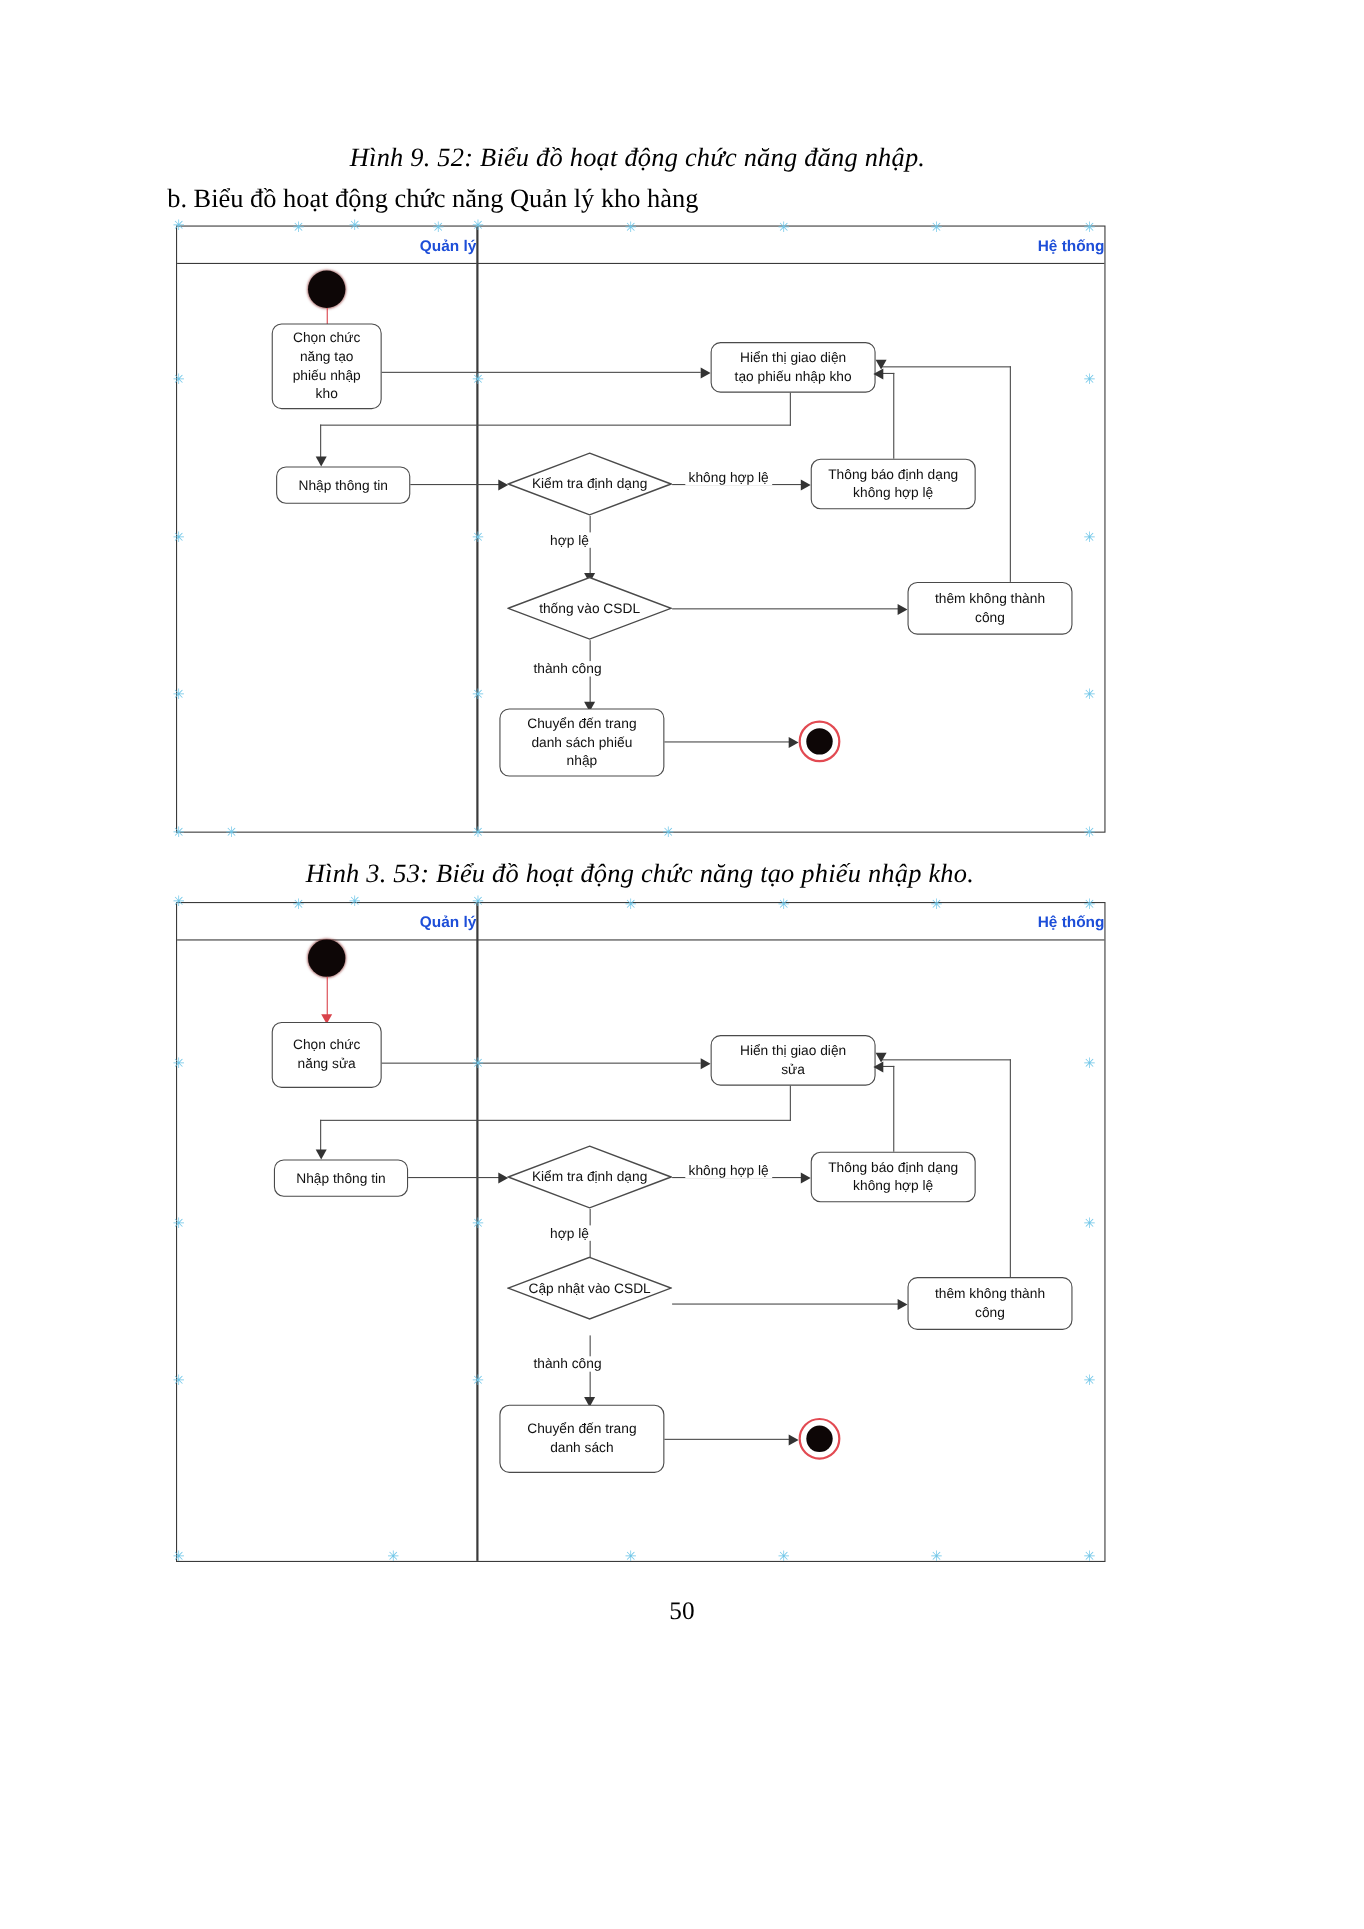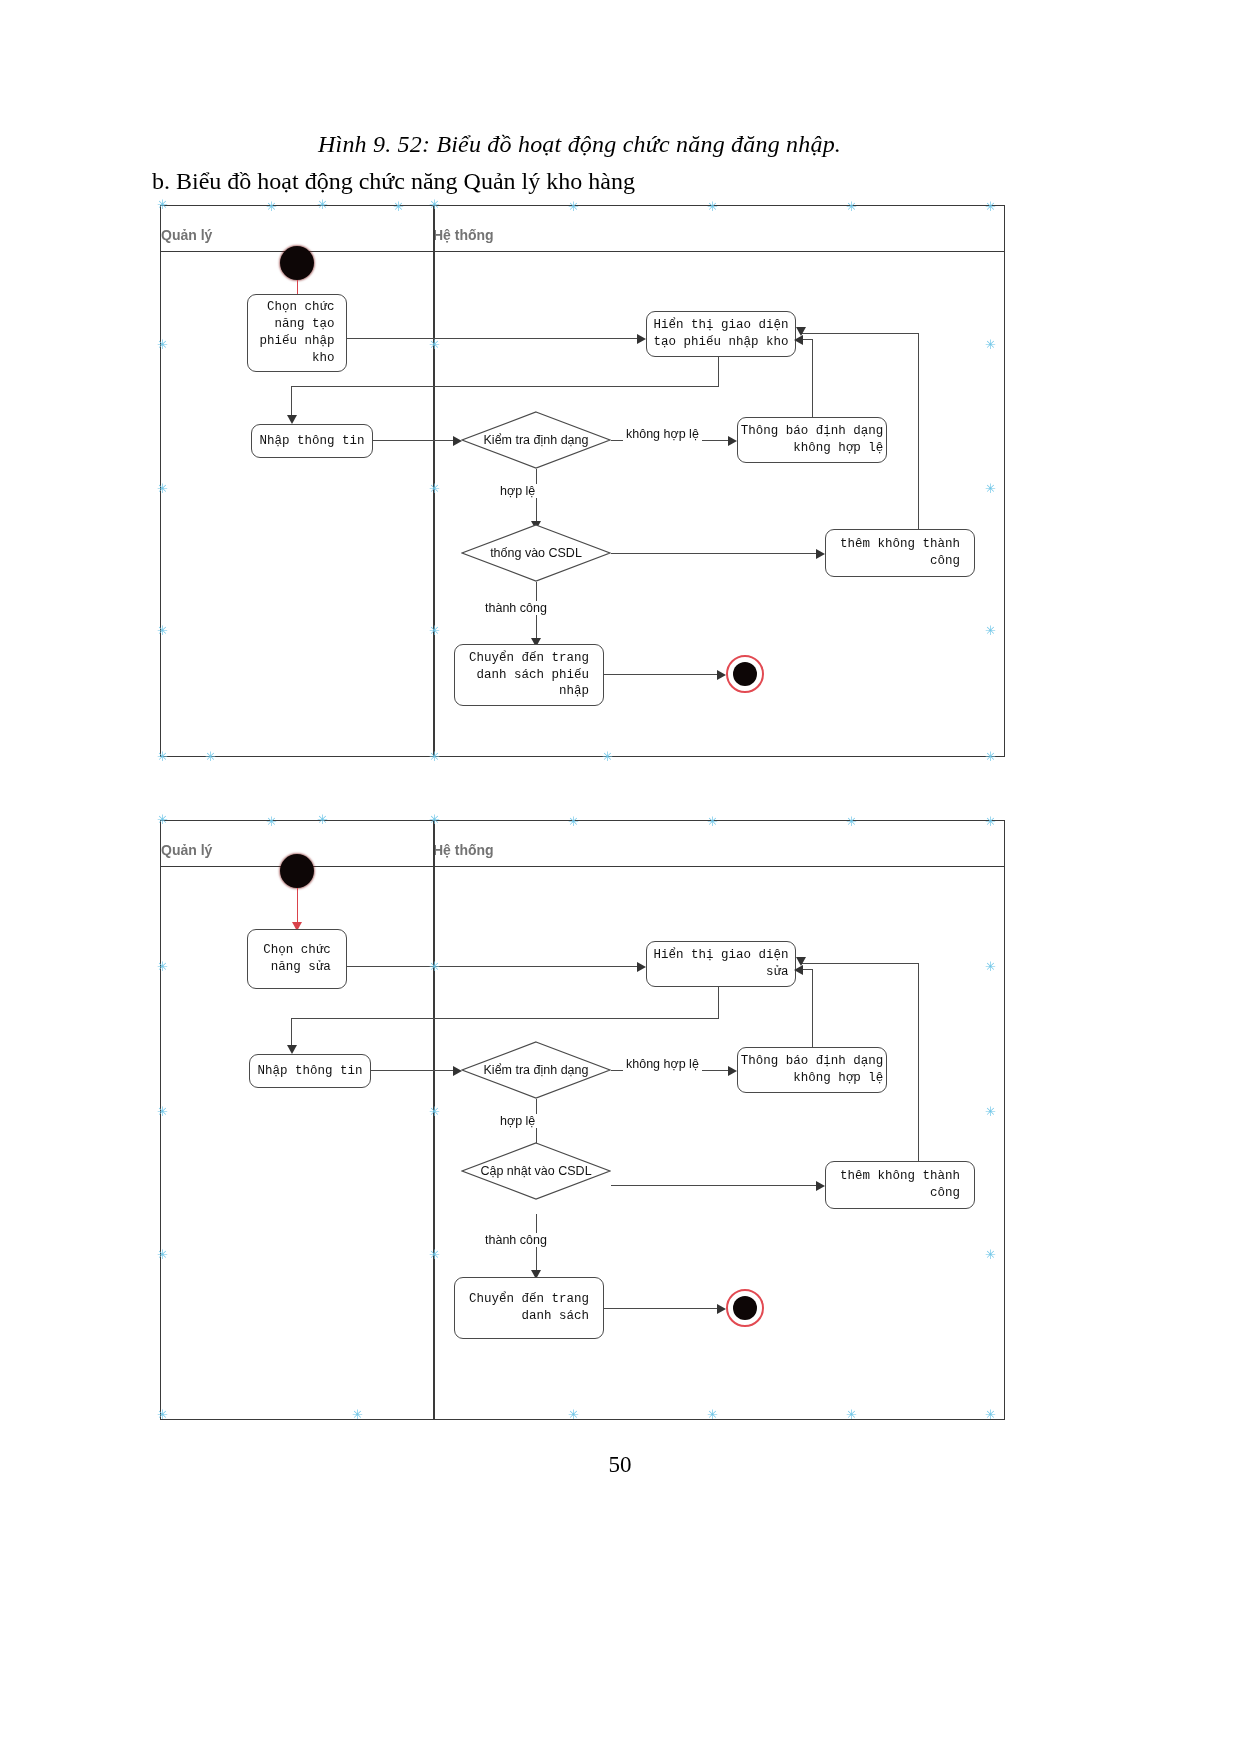--- a/index.html
+++ b/index.html
@@ -58,28 +58,28 @@
     position: absolute;
     border: 1.5px solid #3a3a3a;
     background: #ffffff;
     box-sizing: border-box;
   }
   #diagram-1 { left: 160px; top: 205px; width: 845px; height: 552px; }
   #diagram-2 { left: 160px; top: 820px; width: 845px; height: 600px; }
 
   .swimlane-header {
     position: absolute;
-    top: 12px;
+    top: 0;
     height: 34px;
     line-height: 34px;
-    text-align: left;
+    text-align: right;
     font-family: "Liberation Sans", sans-serif;
     font-size: 14px;
     font-weight: bold;
-    color: #737373;
+    color: #1d4ed8;
     box-sizing: border-box;
     border-bottom: 1.5px solid #3a3a3a;
   }
   .lane-left  { left: 0; width: 272px; }
   .lane-right { left: 272px; right: 0; }
 
   .lane-divider {
     position: absolute;
     left: 272px;
     top: 0;
@@ -88,28 +88,28 @@
     background: #3a3a3a;
   }
 
   
   .node {
     position: absolute;
     box-sizing: border-box;
     border: 1.3px solid #4a4a4a;
     border-radius: 9px;
     background: #ffffff;
-    font-family: Liberation Mono, monospace;
+    font-family: Liberation Sans, sans-serif;
     font-size: 12.5px;
     line-height: 1.35;
     color: #111;
     display: flex;
     align-items: center;
     justify-content: center;
-    text-align: right;
+    text-align: center;
     padding: 2px 0;
     white-space: pre-line;
   }
 
   .start-node {
     position: absolute;
     width: 34px;
     height: 34px;
     border-radius: 50%;
     background: #0d0606;
@@ -283,20 +283,21 @@
     <div class="node" style="left:293px; top:438px; width:150px; height:62px;">Chuyển đến trang
 danh sách phiếu
 nhập</div>
 
     <div class="conn conn-h" style="left:443px; top:468px; width:118px;"></div>
     <div class="arrow arrow-r" style="left:556px; top:464px;"></div>
 
     <div class="end-node" style="left:565px; top:449px;"></div>
   </div>
 
+  <div class="caption caption-2">Hình 3. 53: Biểu đồ hoạt động chức năng tạo phiếu nhập kho.</div>
 
   <div class="diagram" id="diagram-2">
 
     <div class="swimlane-header lane-left">Quản lý</div>
     <div class="swimlane-header lane-right">Hệ thống</div>
     <div class="lane-divider"></div>
 
     <div class="start-node" style="left:119px; top:33px;"></div>
     <div class="conn conn-v conn-red" style="left:135.5px; top:67px; height:41px;"></div>
     <div class="arrow arrow-d-red" style="left:131px; top:101px;"></div>

